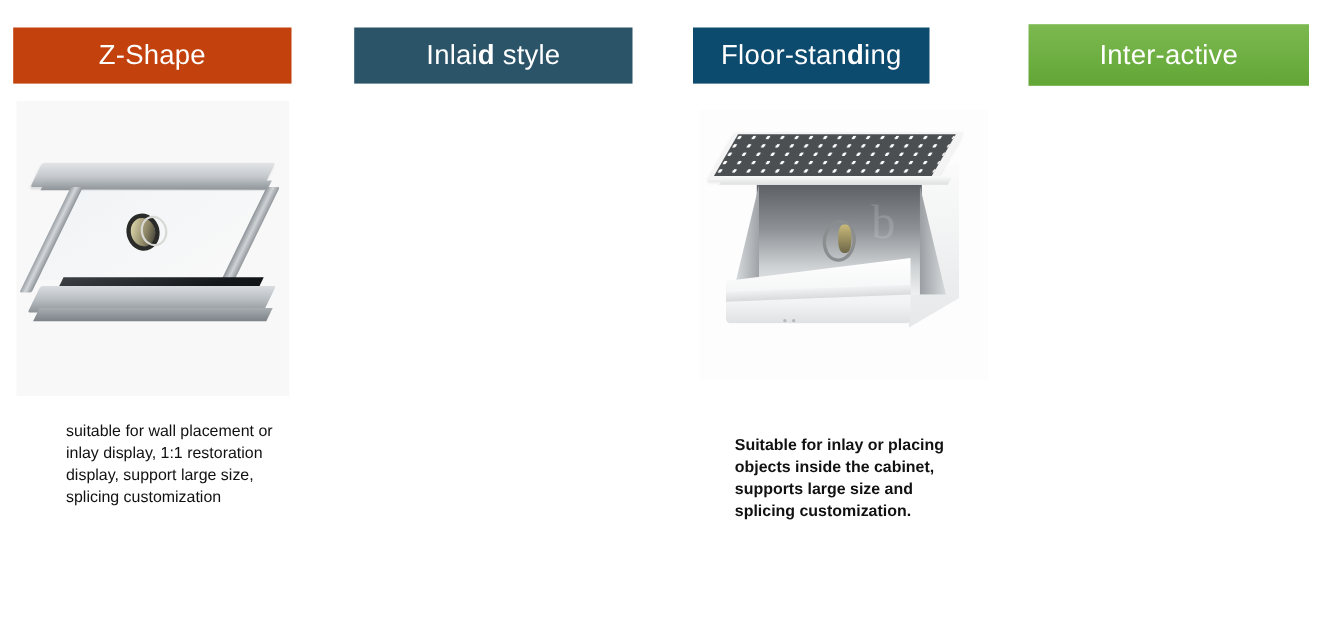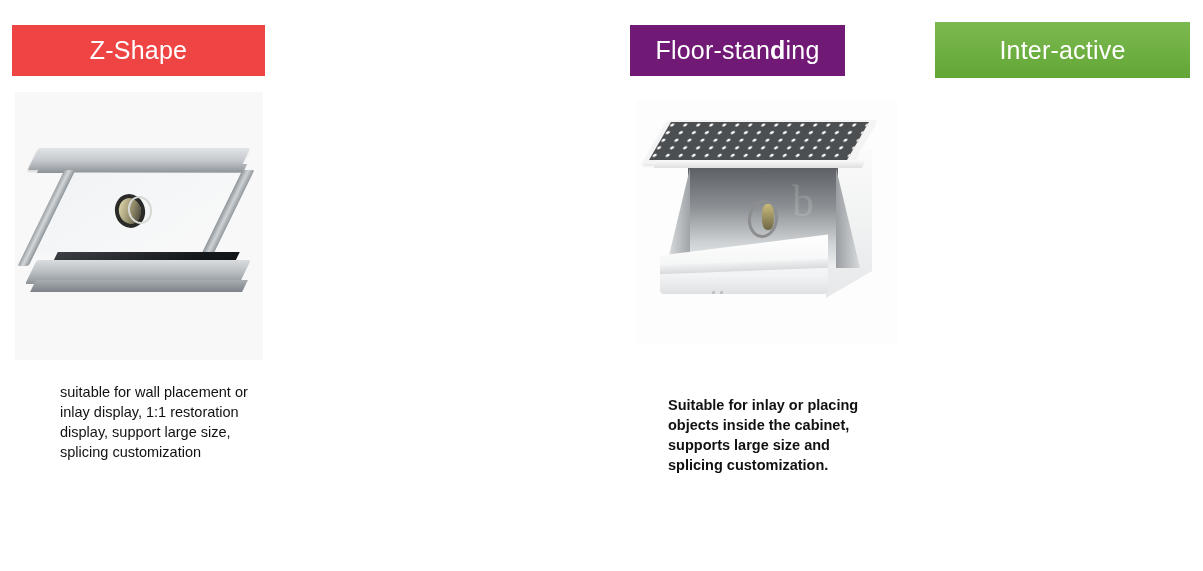--- a/index.html
+++ b/index.html
@@ -13,23 +13,23 @@
   .col-0{left:0;width:300px;}
   .col-1{left:310px;width:300px;}
   .col-2{left:620px;width:300px;}
   .col-3{left:928px;width:275px;}
 
   
   .hdr{
     position:absolute;display:flex;align-items:center;justify-content:center;
     color:#ffffff;letter-spacing:.2px;white-space:nowrap;
   }
-  .hdr-0{left:12px;top:25px;width:253px;height:51px;background:#ef4444;font-size:25px;}
+  .hdr-0{left:12px;top:25px;width:253px;height:51px;background:#c2410c;font-size:25px;}
   .hdr-1{left:12px;top:25px;width:253px;height:51px;background:#2b5468;font-size:25px;}
-  .hdr-2{left:10px;top:25px;width:215px;height:51px;background:#701a75;font-size:25px;}
+  .hdr-2{left:10px;top:25px;width:215px;height:51px;background:#0c4a6e;font-size:25px;}
   .hdr-3{left:7px;top:22px;width:255px;height:56px;
          background:linear-gradient(180deg,#7cb950 0%,#62a636 100%);font-size:25px;}
   .hdr b{font-weight:700;}
 
   
   .stage{position:absolute;overflow:hidden;}
   .stage-0{left:15px;top:92px;width:248px;height:268px;background:#f8f8f8;}
   .stage-1{left:326px;top:100px;width:262px;height:245px;background:#fdfdfd;}
 
   
@@ -182,20 +182,23 @@
           <div class="r2"></div>
         </div>
       </div>
     </div>
 
     <div class="cap cap-0">suitable for wall placement or inlay display, 1:1 restoration display, support large size, splicing customization</div>
   </div>
 
   <div class="col col-1">
 
+    <div class="hdr hdr-1">
+      <span><span>Inlai</span><b>d</b><span> style</span></span>
+    </div>
 
     <div class="stage stage-1">
       <div class="i-wrap">
         <div class="i-body-side"></div>
         <div class="i-cavity"></div>
         <div class="i-cav-left"></div>
         <div class="i-cav-right"></div>
         <div class="i-wm">b</div>
         <div class="i-ring">
           <div class="r1"></div>

